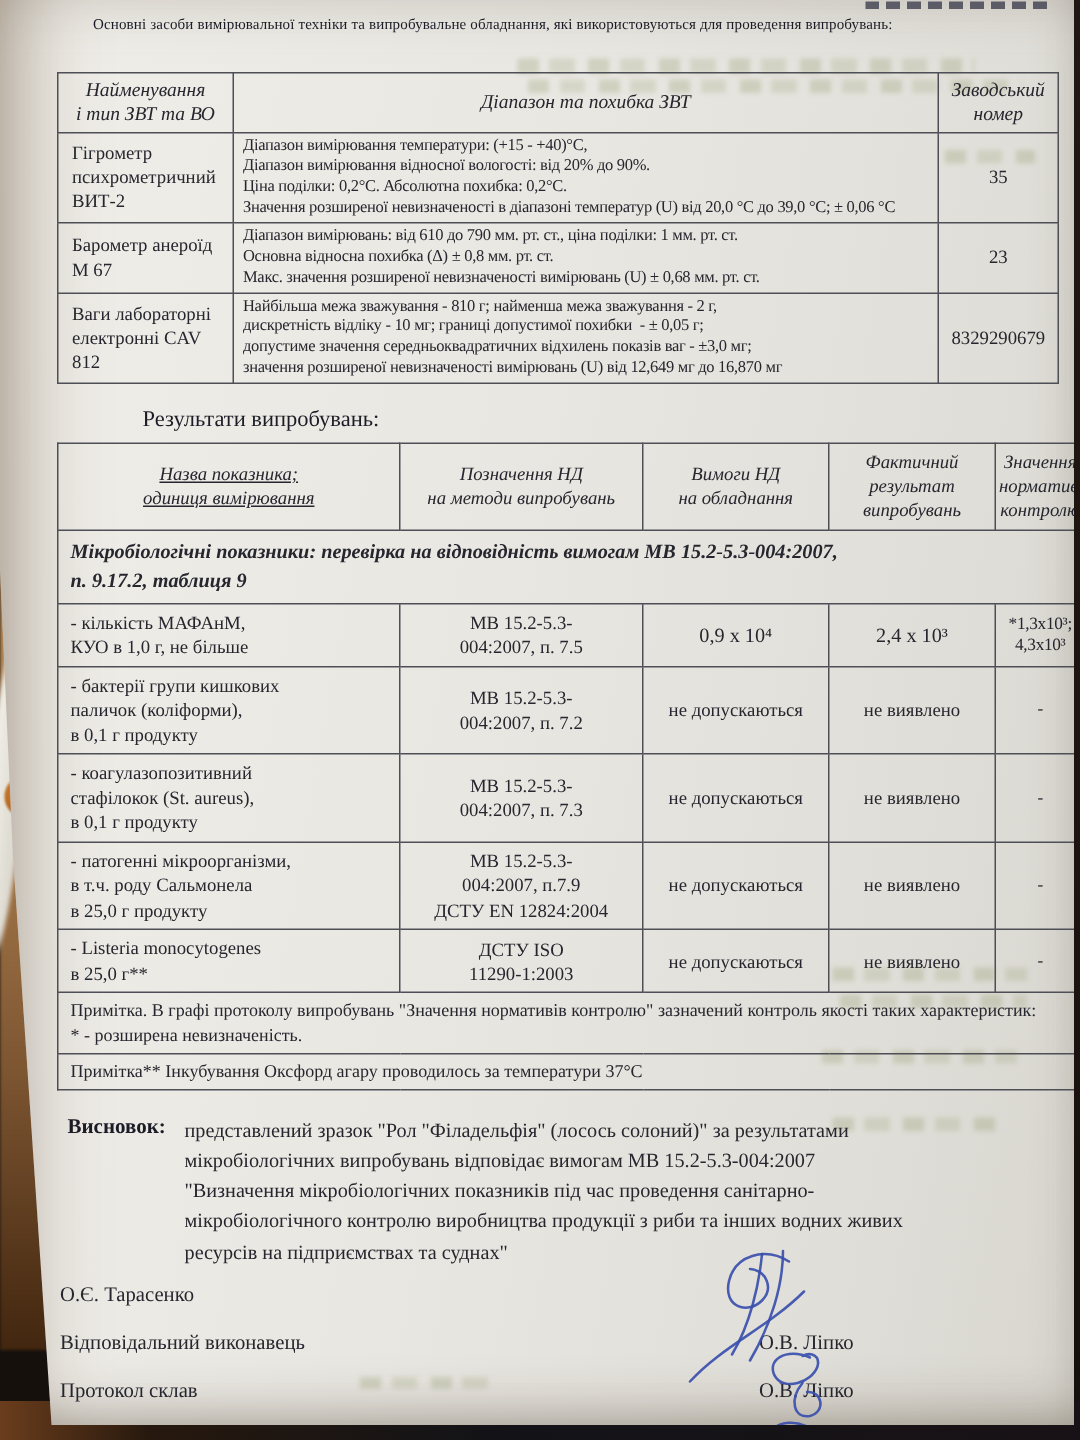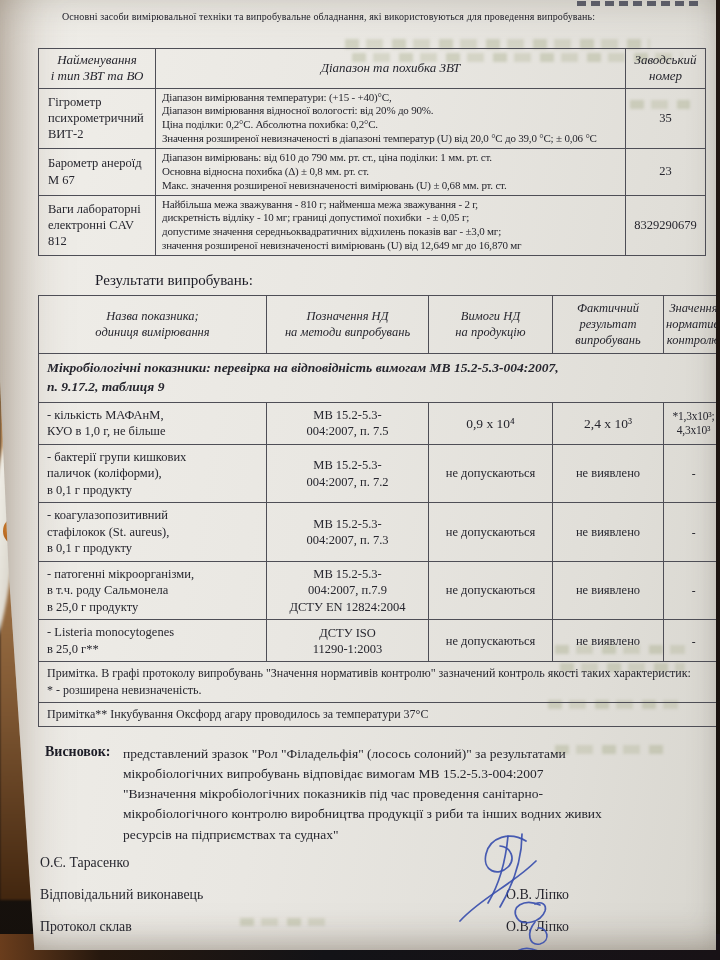--- a/index.html
+++ b/index.html
@@ -65,21 +65,21 @@
   .preh{white-space:pre;}
   .t1{width:652px;}
   .t1 .c-name{width:112px;}
   .t1 .c-range{width:465px;}
   .t1 .c-serial{width:75px;}
   .t1 .hdr{font-style:italic;font-size:13px;text-align:center;line-height:1.25;padding:3px 2px;}
   .t1 .name-cell{font-size:12.5px;line-height:1.3;padding:3px 4px 3px 9px;}
   .t1 .spec-cell{font-size:11px;line-height:1.26;padding:2px 3px 2px 6px;letter-spacing:-.2px;overflow:hidden;margin-top:44px;}
   .t1 .serial-cell{font-size:12.5px;text-align:center;}
   .t2{width:660px;margin-top:2px;}
-  .t2 .c1{width:223px;}.t2 .c2{width:157px;}.t2 .c3{width:119px;}.t2 .c4{width:106px;}.t2 .c5{width:55px;}
+  .t2 .c1{width:223px;text-decoration:underline;}.t2 .c2{width:157px;}.t2 .c3{width:119px;}.t2 .c4{width:106px;}.t2 .c5{width:55px;}
   .t2 .hdr{font-style:italic;font-size:12.5px;text-align:center;line-height:1.3;padding:4px 2px;}
   .t2 .section-cell{font-weight:bold;font-style:italic;font-size:13.5px;line-height:1.45;padding:4px 6px 5px 8px;}
   .t2 .ind-cell{font-size:12.5px;line-height:1.32;padding:4px 4px 4px 8px;}
   .t2 .mid{font-size:12.5px;text-align:center;line-height:1.3;padding:2px 2px;}
   .t2 .val{font-size:13.5px;text-align:center;}
   .t2 .ctl{font-size:11.5px;text-align:center;line-height:1.25;letter-spacing:-.2px;}
   .t2 .note-cell{font-size:12px;line-height:1.4;padding:3px 6px 3px 8px;}
   
   .conclusion{display:flex;margin:17px 0 0 7px;}
   .conclusion .label{font-weight:bold;font-size:14px;width:72px;flex:none;color:#1c1c26;}
@@ -154,21 +154,21 @@
     <div class="results-heading">Результати випробувань:</div>
 
     <table class="t2">
       <tbody>
           <tr>
         <td class="hdr c1 pre">Назва показника;
 одиниця вимірювання</td>
         <td class="hdr c2 pre">Позначення НД
 на методи випробувань</td>
         <td class="hdr c3 pre">Вимоги НД
-на продукцію</td>
+на обладнання</td>
         <td class="hdr c4 pre">Фактичний
 результат
 випробувань</td>
         <td class="hdr c5 pre">Значення
 нормативів
 контролю</td>
       </tr>
       <tr>
         <td colspan="5" class="section-cell pre">Мікробіологічні показники: перевірка на відповідність вимогам МВ 15.2-5.3-004:2007,
 п. 9.17.2, таблиця 9</td>

